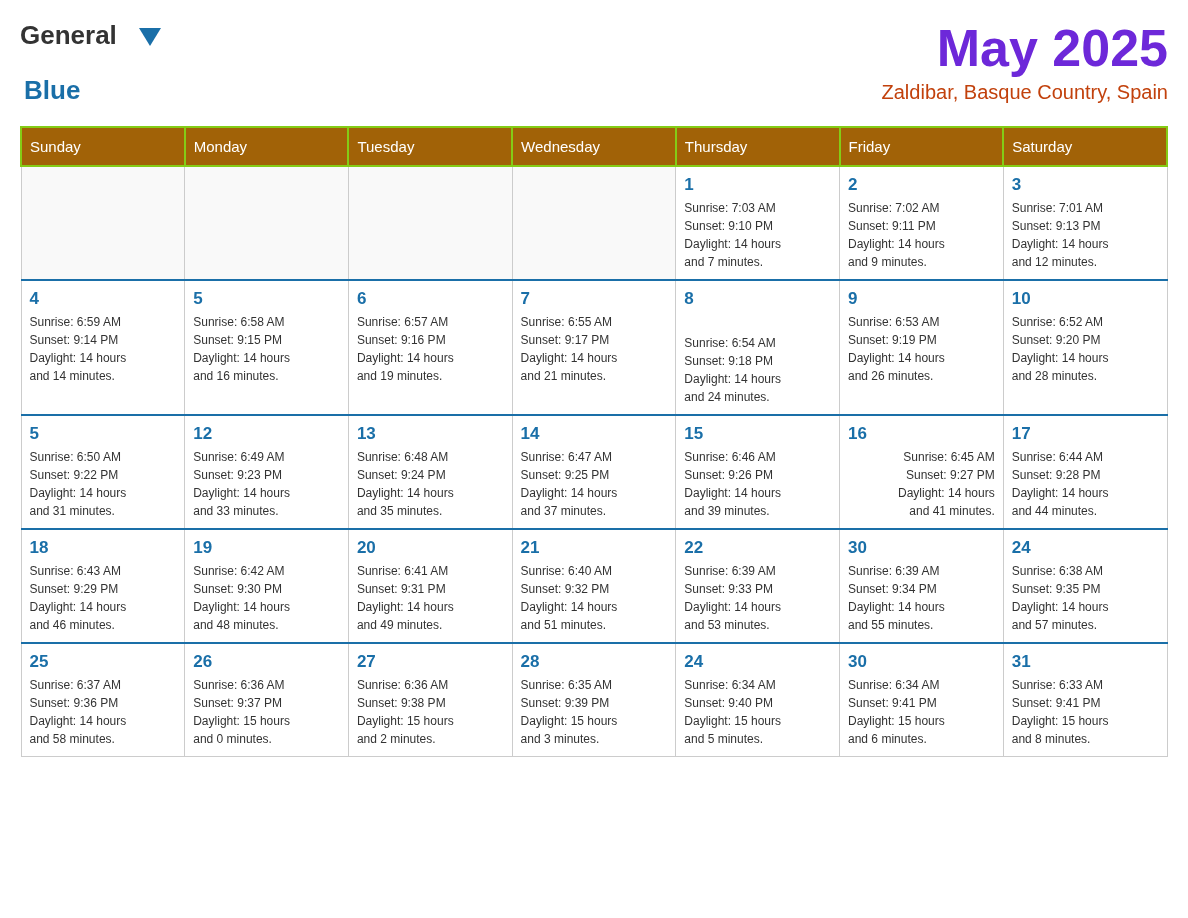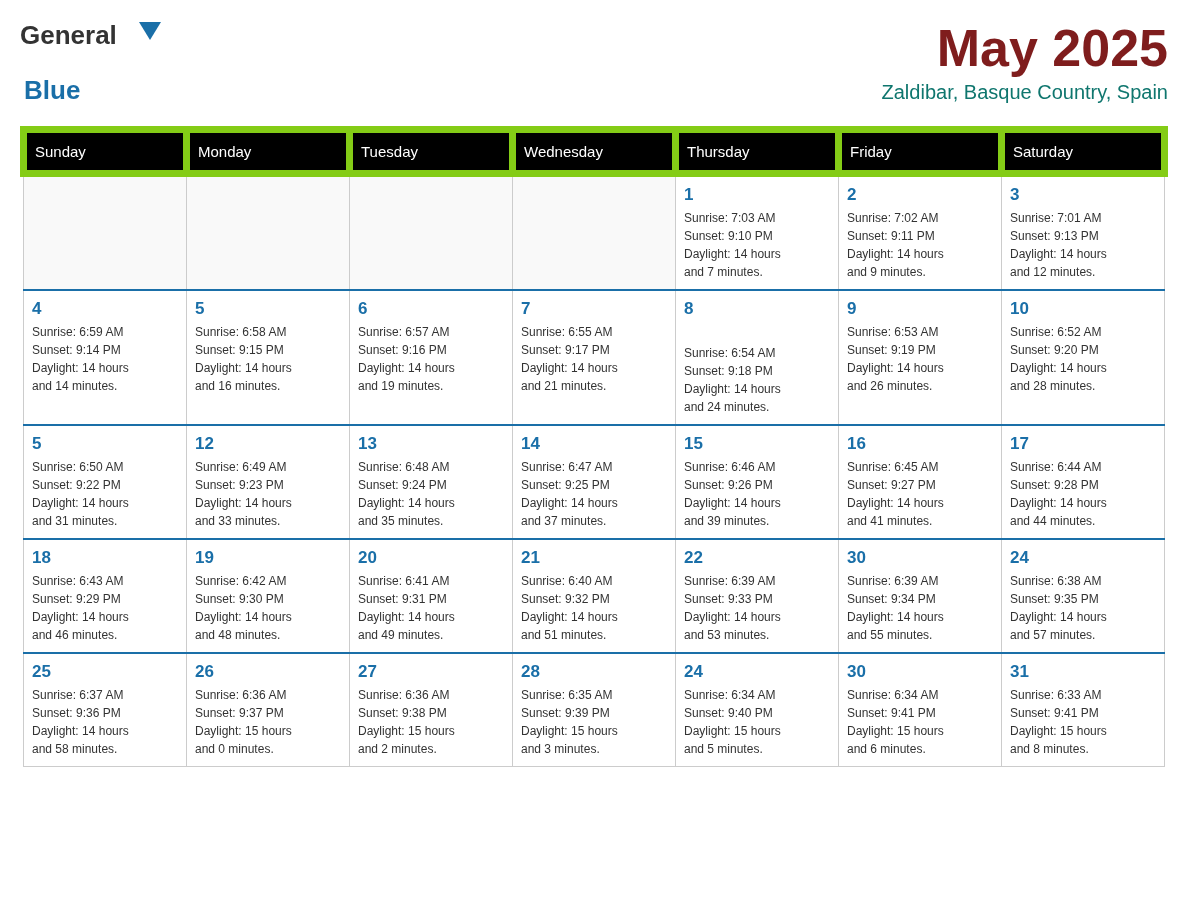--- a/index.html
+++ b/index.html
@@ -16,56 +16,57 @@
       align-items: flex-start;
       margin-bottom: 20px;
     }
     .logo-wrapper {
       display: flex;
       flex-direction: column;
       align-items: flex-start;
     }
     .logo-line1 {
       display: flex;
+      align-items: center;
       gap: 20px;
     }
     .logo-line2 {
       font-size: 26px;
       font-weight: bold;
       color: #1a6fa8;
       margin-left: 4px;
       margin-top: 24px;
     }
     .title-section {
       text-align: right;
     }
     .month-title {
       font-size: 52px;
       font-weight: bold;
-      color: #7f1d1d;
+      color: #6d28d9;
       line-height: 1.1;
     }
     .location {
       font-size: 20px;
-      color: #0f766e;
+      color: #c2410c;
       margin-top: 4px;
     }
     .calendar {
       width: 100%;
       border-collapse: collapse;
       border: 1px solid #999;
     }
     .calendar th {
-      background-color: #000000;
+      background-color: #a16207;
       color: white;
       padding: 10px 8px;
       text-align: left;
       font-size: 15px;
       font-weight: normal;
-      border: 7px solid #84cc16;
+      border: 2px solid #84cc16;
     }
     .calendar td {
       vertical-align: top;
       padding: 8px;
       border: 1px solid #ccc;
       width: 14.28%;
       min-height: 100px;
       font-size: 13px;
       color: #333;
     }
@@ -232,21 +233,21 @@
         </td>
         <td>
           <span class="day-number">15</span>
           <div class="day-info" style="white-space: pre-line;">Sunrise: 6:46 AM
 Sunset: 9:26 PM
 Daylight: 14 hours
 and 39 minutes.</div>
         </td>
         <td>
           <span class="day-number">16</span>
-          <div class="day-info" style="white-space: pre-line;">Sunrise: 6:45 AM
+          <div class="day-info" style="white-space: pre-line; text-align: right;">Sunrise: 6:45 AM
 Sunset: 9:27 PM
 Daylight: 14 hours
 and 41 minutes.</div>
         </td>
         <td>
           <span class="day-number">17</span>
           <div class="day-info" style="white-space: pre-line;">Sunrise: 6:44 AM
 Sunset: 9:28 PM
 Daylight: 14 hours
 and 44 minutes.</div>

